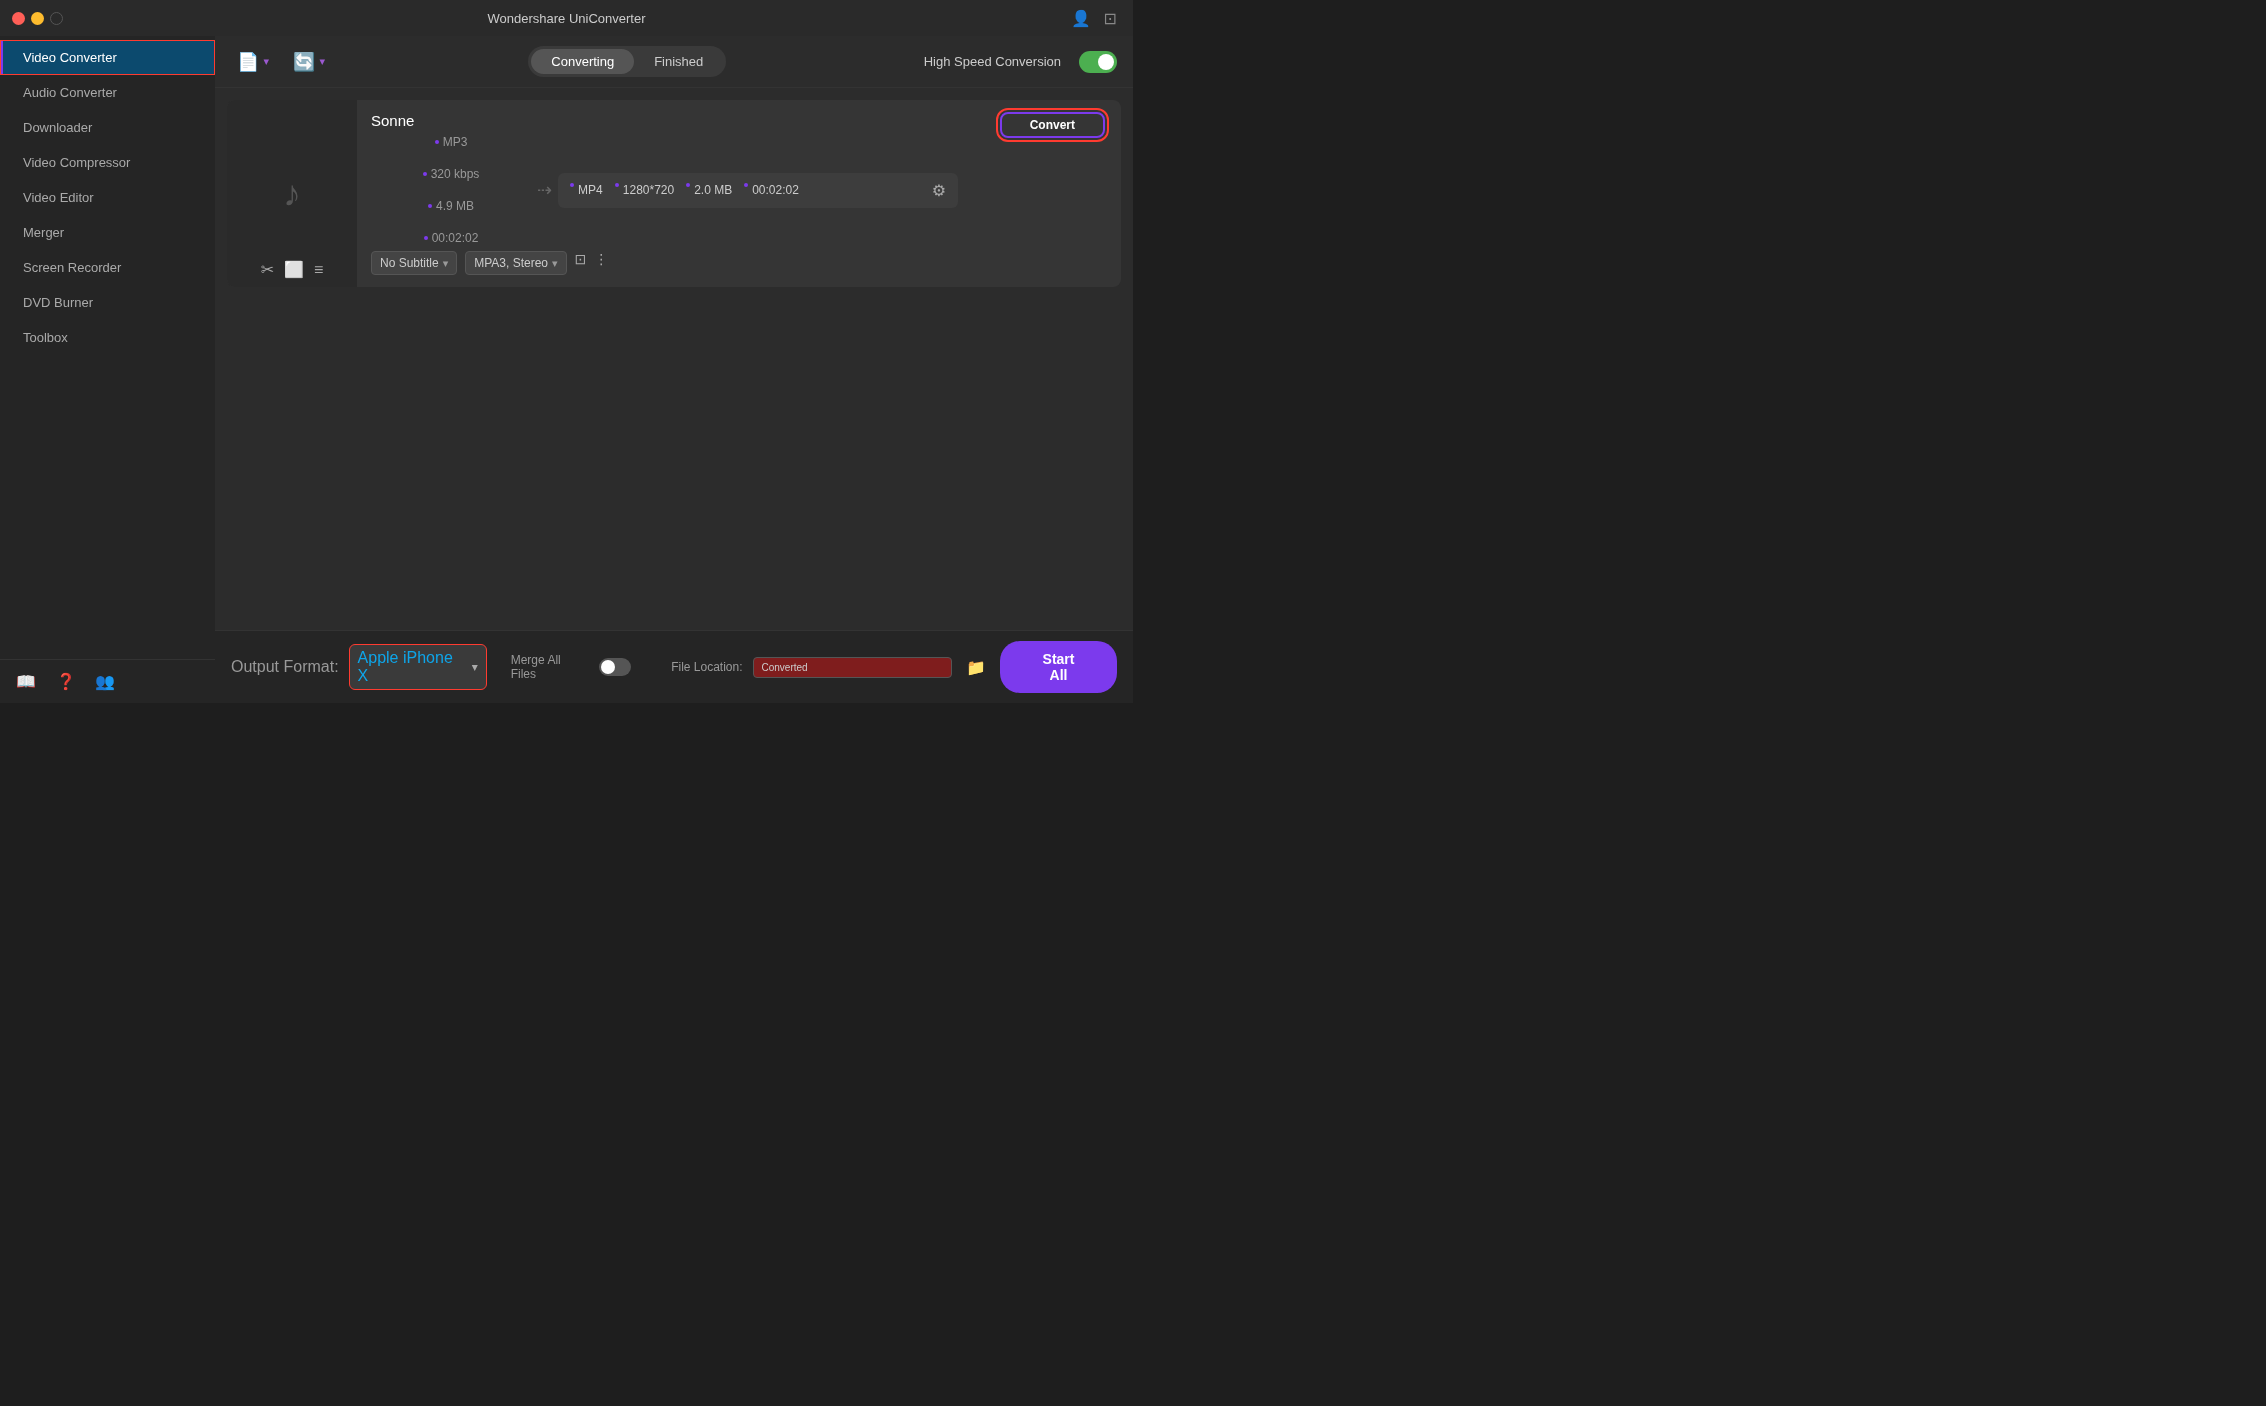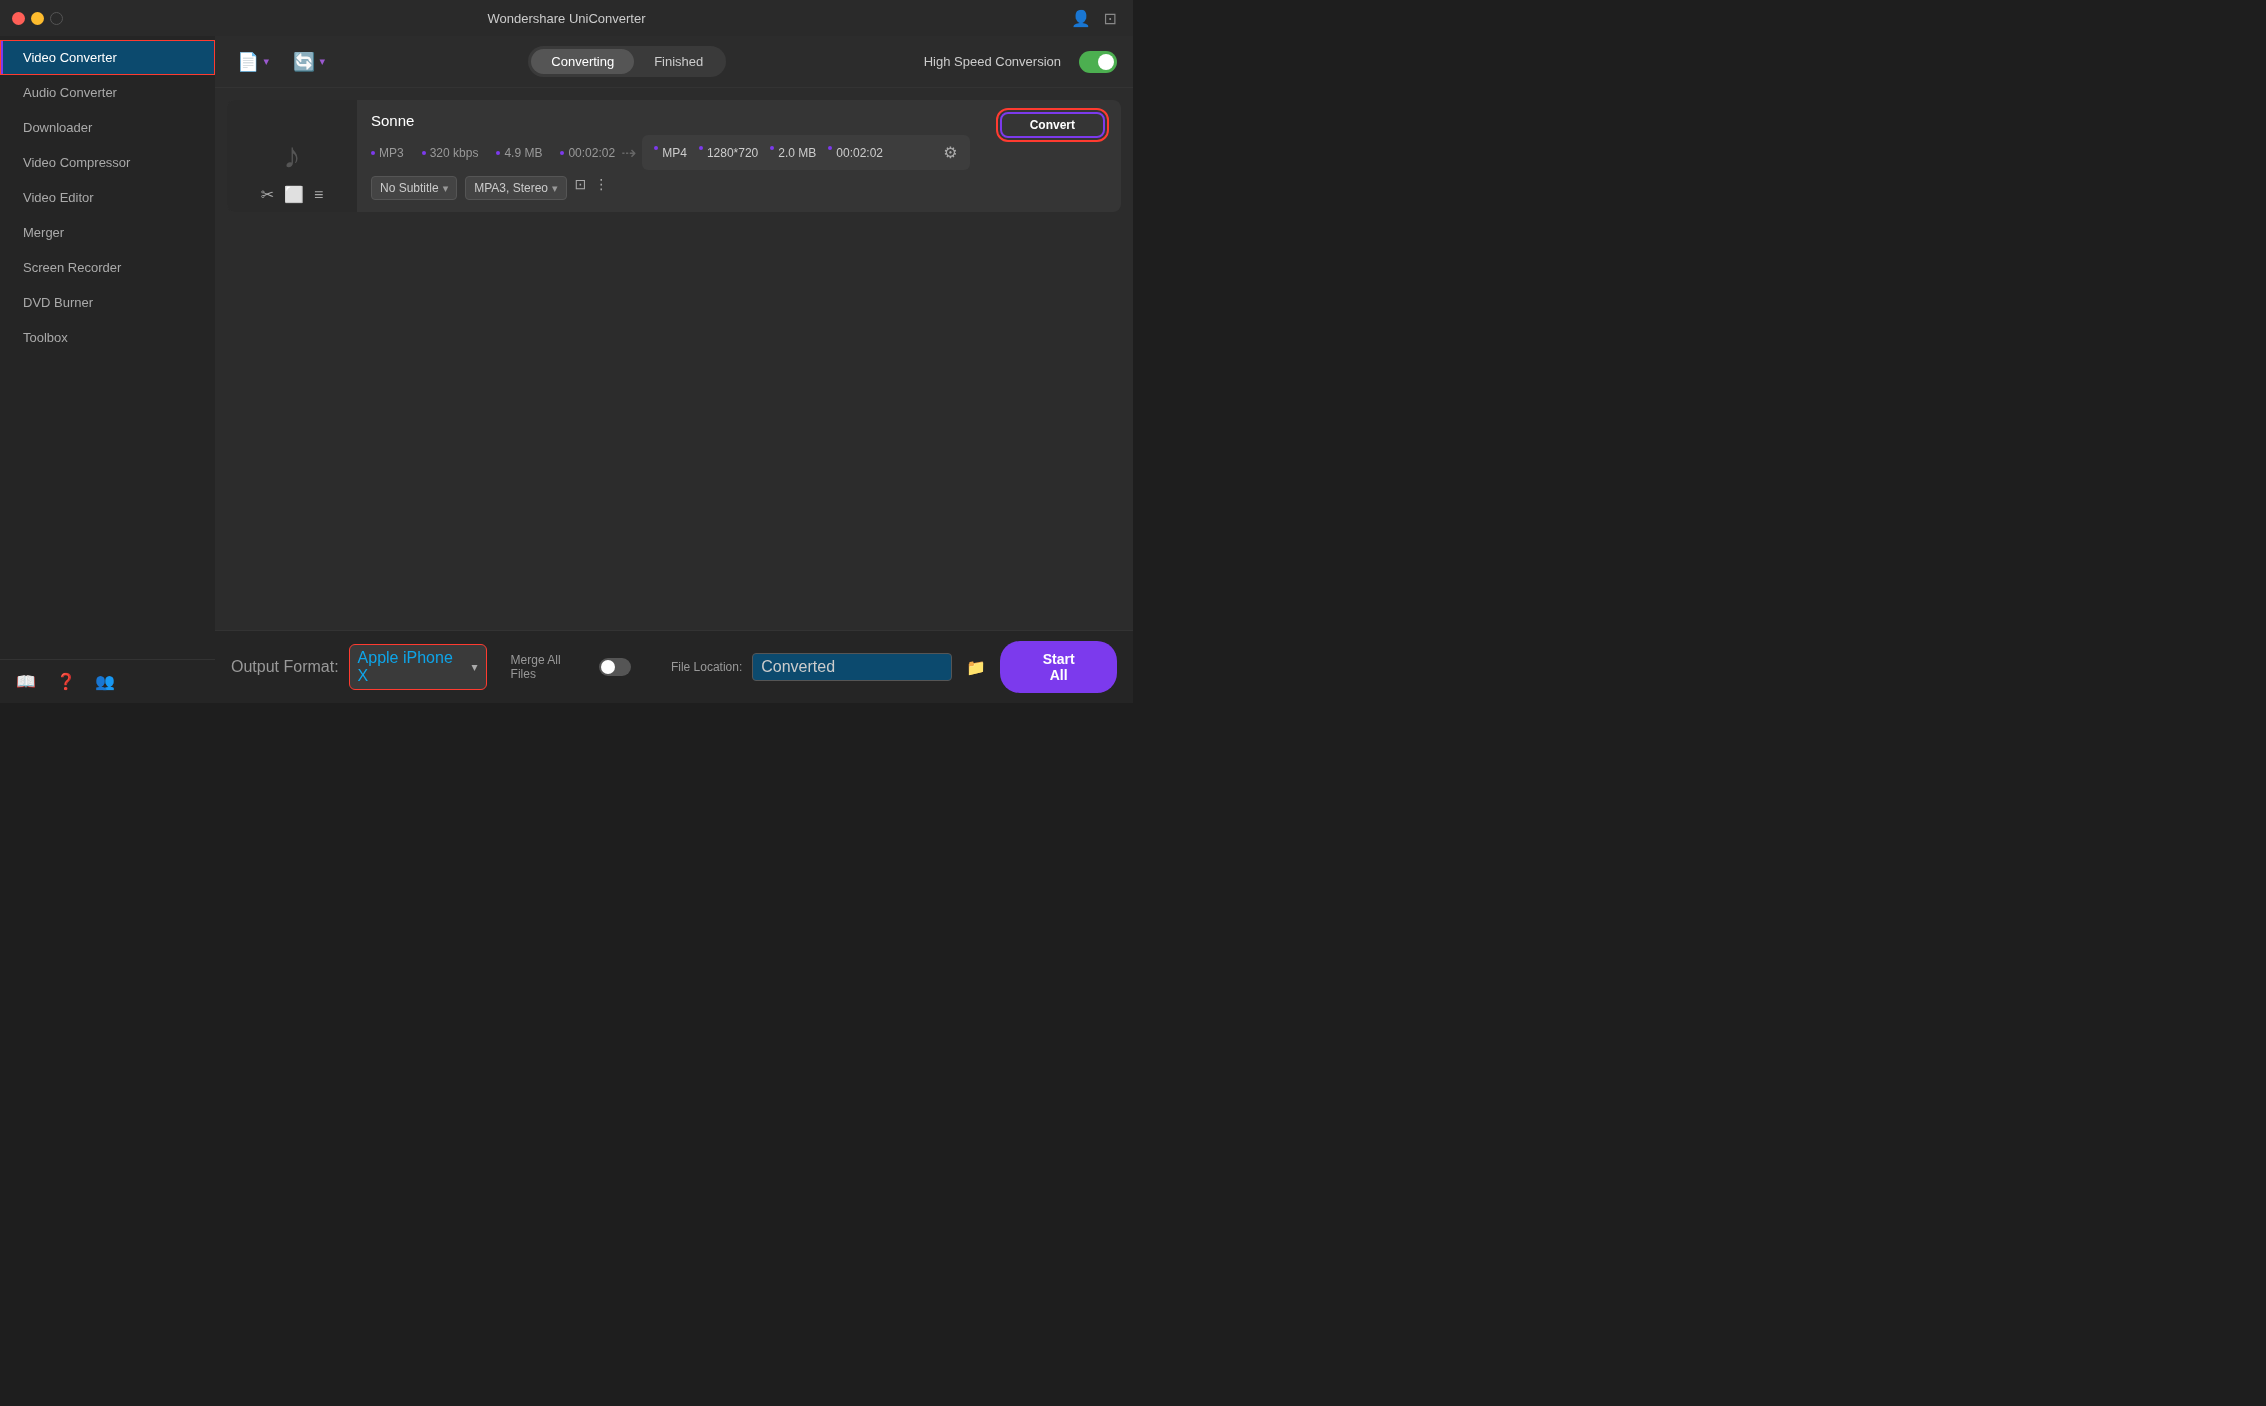--- a/index.html
+++ b/index.html
@@ -399,26 +399,26 @@
       height: 14px;
       background: #fff;
       border-radius: 50%;
     }
     .file-loc-label {
       color: #999;
       font-size: 12px;
       white-space: nowrap;
     }
     .file-loc-input {
-      background: #0c4a6e;
+      background: #7f1d1d;
       border: 1px solid #555;
       border-radius: 4px;
       padding: 4px 8px;
       color: #ccc;
-      font-size: 16px;
+      font-size: 10px;
       width: 200px;
     }
     .folder-btn {
       background: none;
       border: none;
       color: #aaa;
       font-size: 16px;
       cursor: pointer;
       padding: 2px 4px;
     }
@@ -438,20 +438,21 @@
       cursor: pointer;
     }
 
     .file-row1 {
       display: flex;
       align-items: center;
       gap: 0;
     }
     .file-meta-left {
       min-width: 160px;
+      flex-direction: column;
     }
     .chevron { font-size: 11px; color: #999; }
   </style>
 </head>
 <body>
 
 <div class="titlebar">
   <div class="titlebar-buttons">
     <div class="tb-btn tb-close"></div>
     <div class="tb-btn tb-min"></div>

